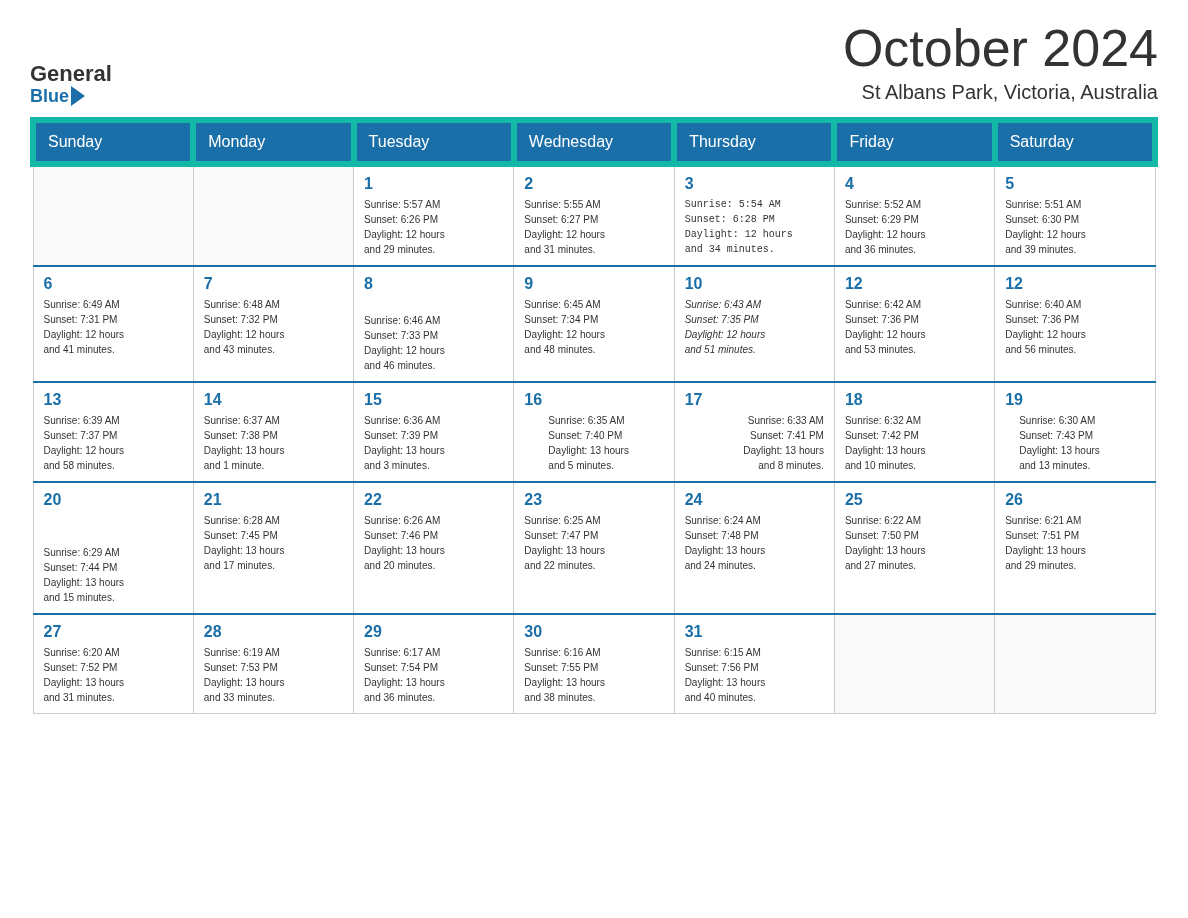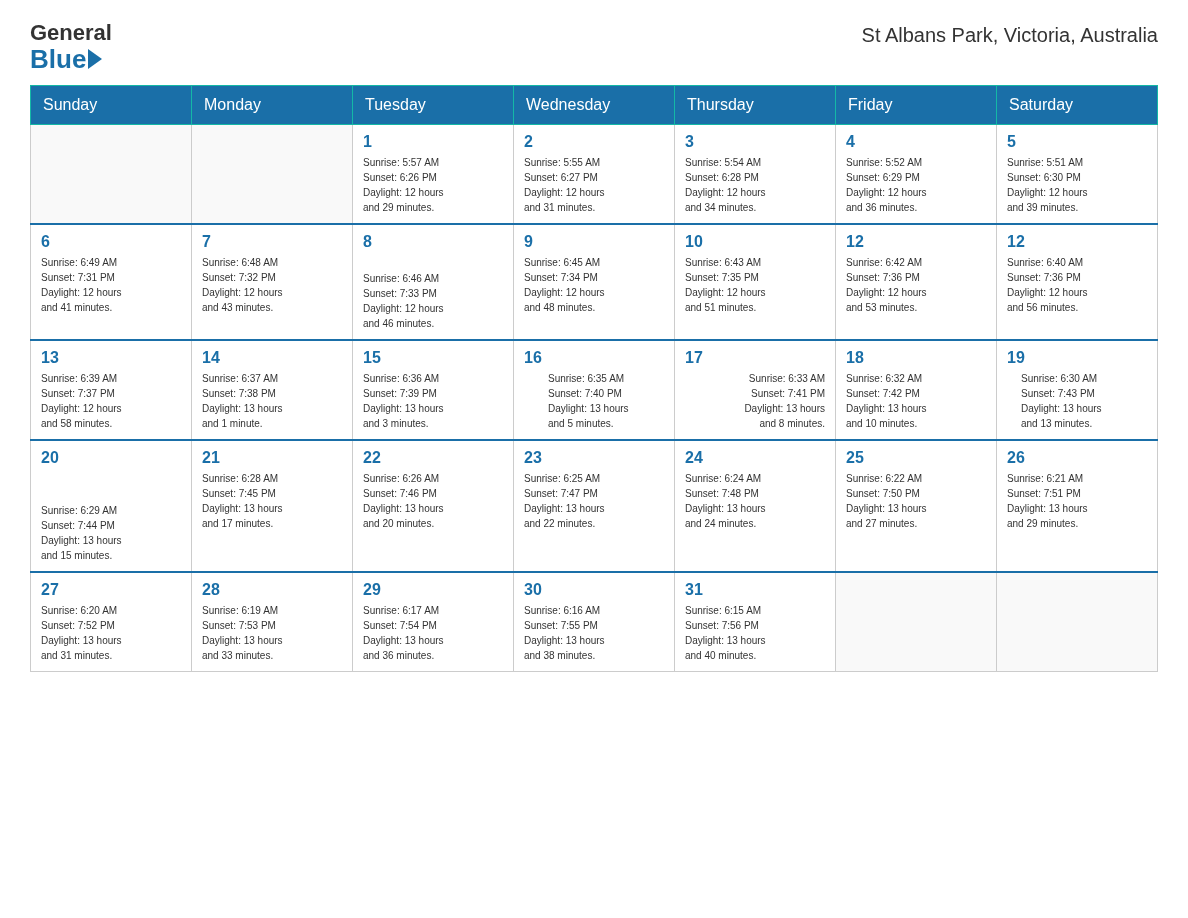--- a/index.html
+++ b/index.html
@@ -20,21 +20,21 @@
       display: flex;
       align-items: center;
       gap: 4px;
     }
     .logo-text-general {
       font-size: 22px;
       font-weight: bold;
       color: #333;
     }
     .logo-text-blue {
-      font-size: 26px;
+      font-size: 18px;
       font-weight: bold;
       color: #1a6fa8;
     }
     .logo-arrow {
       width: 0;
       height: 0;
       border-left: 14px solid #1a6fa8;
       border-top: 10px solid transparent;
       border-bottom: 10px solid transparent;
       margin-left: 2px;
@@ -59,21 +59,21 @@
       border-collapse: collapse;
       margin-top: 6px;
     }
     .calendar-table th {
       background-color: #1a6fa8;
       color: #fff;
       padding: 10px 12px;
       font-size: 16px;
       font-weight: normal;
       text-align: left;
-      border: 1px solid #14b8a6;
+      border: 6px solid #14b8a6;
     }
     .calendar-table td {
       vertical-align: top;
       padding: 8px 10px;
       border: 1px solid #ccc;
       width: 14.28%;
       min-height: 100px;
       font-size: 13px;
       color: #333;
     }
@@ -94,29 +94,30 @@
     }
     .empty-cell {
       background: #f9f9f9;
     }
   </style>
 </head>
 <body>
 
 <div class="header-area">
   <div class="logo">
-    <div style="display:flex; flex-direction:column; line-height:1.15;">
+    <div style="display:flex; flex-direction:column; line-height:1.15;margin-top:41px;">
       <span class="logo-text-general">General</span>
       <div style="display:flex; align-items:center;">
         <span class="logo-text-blue">Blue</span>
         <div class="logo-arrow"></div>
       </div>
     </div>
   </div>
   <div class="title-area">
+    <div class="month-title">October 2024</div>
     <div class="location-title">St Albans Park, Victoria, Australia</div>
   </div>
 </div>
 
 <table class="calendar-table">
   <thead>
     <tr>
     <th>Sunday</th>
         <th>Monday</th>
         <th>Tuesday</th>
@@ -139,21 +140,21 @@
         </td>
         <td>
           <span class="day-number">2</span>
           <div class="day-info" style="white-space: pre-line;">Sunrise: 5:55 AM
 Sunset: 6:27 PM
 Daylight: 12 hours
 and 31 minutes.</div>
         </td>
         <td>
           <span class="day-number">3</span>
-          <div class="day-info" style="white-space: pre-line;">Sunrise: 5:54 AM
+          <div class="day-info" style="white-space: pre-line; font-family: Liberation Mono, monospace;">Sunrise: 5:54 AM
 Sunset: 6:28 PM
 Daylight: 12 hours
 and 34 minutes.</div>
         </td>
         <td>
           <span class="day-number">4</span>
           <div class="day-info" style="white-space: pre-line;">Sunrise: 5:52 AM
 Sunset: 6:29 PM
 Daylight: 12 hours
 and 36 minutes.</div>
@@ -190,21 +191,21 @@
         </td>
         <td>
           <span class="day-number">9</span>
           <div class="day-info" style="white-space: pre-line;">Sunrise: 6:45 AM
 Sunset: 7:34 PM
 Daylight: 12 hours
 and 48 minutes.</div>
         </td>
         <td>
           <span class="day-number">10</span>
-          <div class="day-info" style="white-space: pre-line;">Sunrise: 6:43 AM
+          <div class="day-info" style="white-space: pre-line; font-style: italic;">Sunrise: 6:43 AM
 Sunset: 7:35 PM
 Daylight: 12 hours
 and 51 minutes.</div>
         </td>
         <td>
           <span class="day-number">12</span>
           <div class="day-info" style="white-space: pre-line;">Sunrise: 6:42 AM
 Sunset: 7:36 PM
 Daylight: 12 hours
 and 53 minutes.</div>

